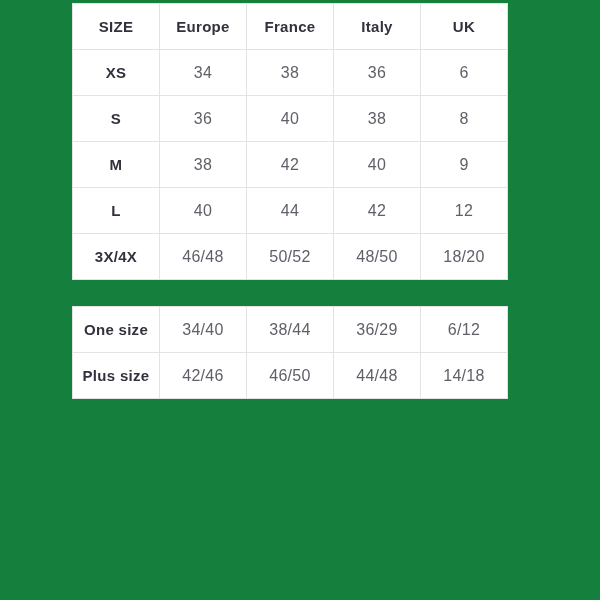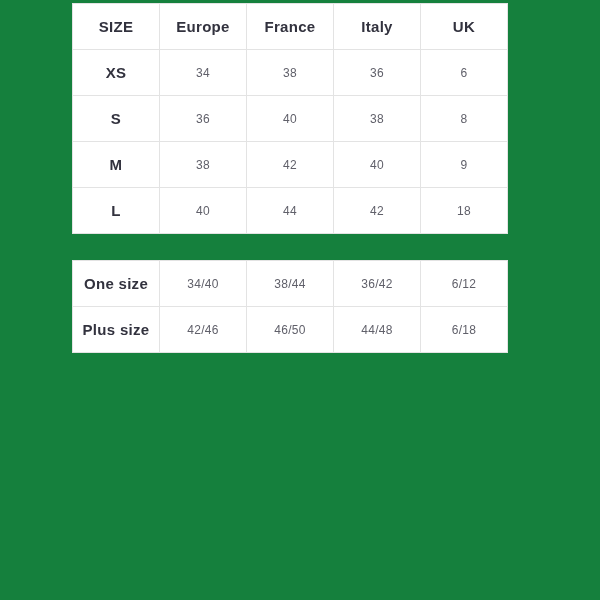--- a/index.html
+++ b/index.html
@@ -38,21 +38,21 @@
   }
   th.col-header,
   td.row-label {
     font-weight: bold;
     font-size: 15px;
     color: #32323e;
     letter-spacing: 0.3px;
   }
   td.cell-value {
     font-weight: normal;
-    font-size: 12px;
+    font-size: 16px;
     color: #60606a;
     letter-spacing: 0.3px;
   }
   .table-gap {
     height: 26px;
   }
 </style>
 </head>
 <body>
 
@@ -89,40 +89,47 @@
           <td class="cell-value">38</td>
           <td class="cell-value">42</td>
           <td class="cell-value">40</td>
           <td class="cell-value">9</td>
         </tr>
         <tr>
           <td class="row-label">L</td>
           <td class="cell-value">40</td>
           <td class="cell-value">44</td>
           <td class="cell-value">42</td>
-          <td class="cell-value">18</td>
+          <td class="cell-value">12</td>
+        </tr>
+        <tr>
+          <td class="row-label">3X/4X</td>
+          <td class="cell-value">46/48</td>
+          <td class="cell-value">50/52</td>
+          <td class="cell-value">48/50</td>
+          <td class="cell-value">18/20</td>
         </tr>
       </tbody>
     </table>
 
     <div class="table-gap"></div>
 
     <table class="size-table">
       <tbody>
         <tr>
           <td class="row-label">One size</td>
           <td class="cell-value">34/40</td>
           <td class="cell-value">38/44</td>
-          <td class="cell-value">36/42</td>
+          <td class="cell-value">36/29</td>
           <td class="cell-value">6/12</td>
         </tr>
         <tr>
           <td class="row-label">Plus size</td>
           <td class="cell-value">42/46</td>
           <td class="cell-value">46/50</td>
           <td class="cell-value">44/48</td>
-          <td class="cell-value">6/18</td>
+          <td class="cell-value">14/18</td>
         </tr>
       </tbody>
     </table>
 
   </div>
 </div>
 
 </body></html>

